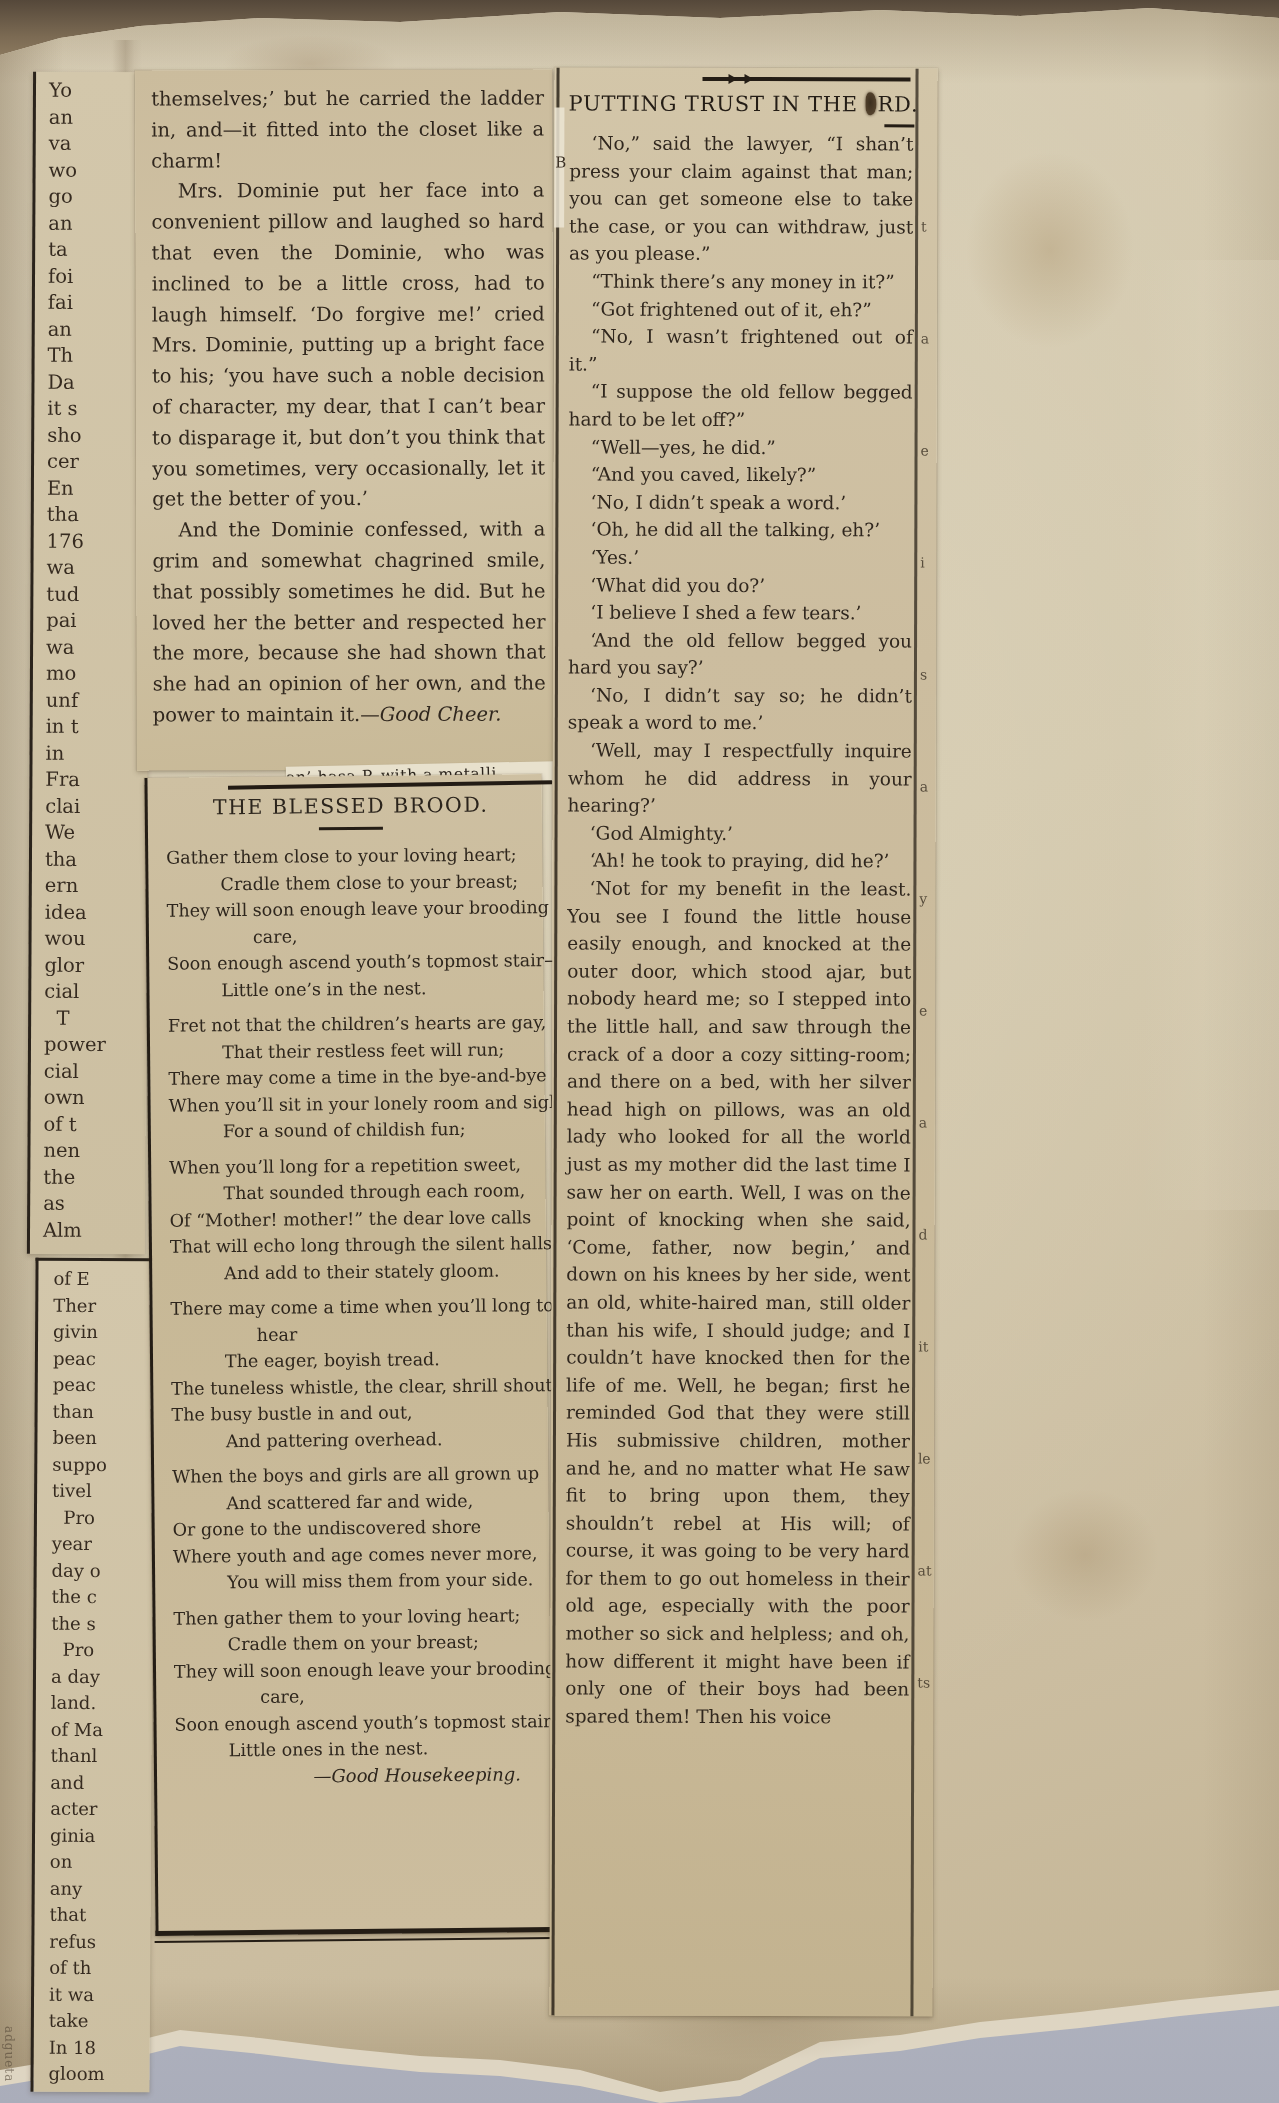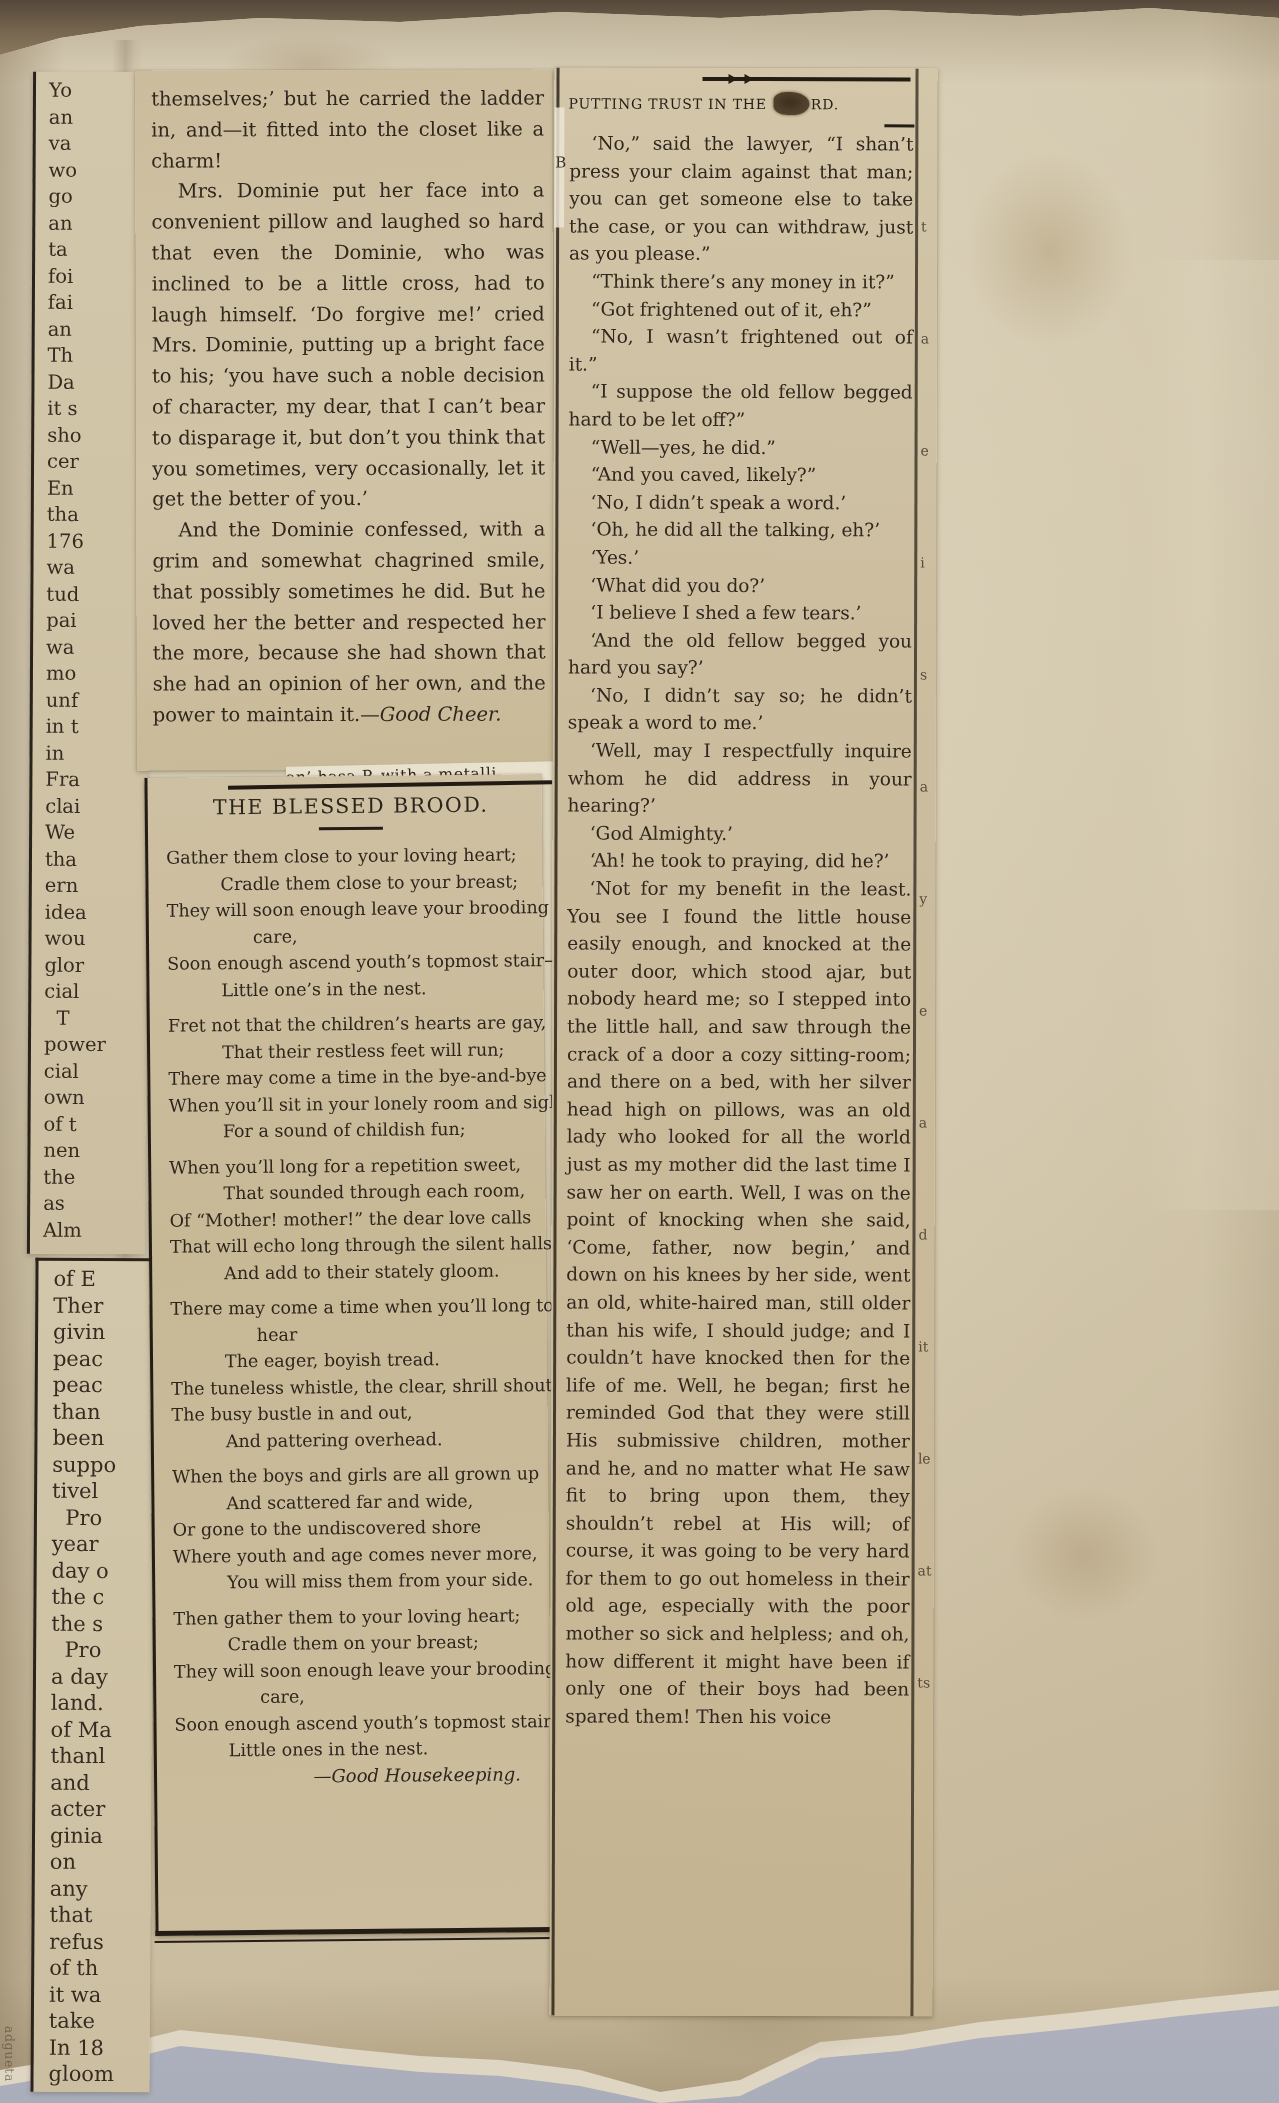--- a/index.html
+++ b/index.html
@@ -33,21 +33,21 @@
   .s5{left:540px;top:1950px;width:440px;height:130px;background:radial-gradient(50% 50% at 50% 50%,rgba(118,96,66,.20),rgba(118,96,66,0) 70%);}
   .s6{left:1140px;top:260px;width:150px;height:950px;background:linear-gradient(90deg,rgba(255,250,235,0),rgba(255,250,235,.16));}
   
   .clip{position:absolute;box-shadow:0 2px 5px rgba(70,55,35,.35),0 0 0 1px rgba(95,75,50,.10);color:#30271e;}
   
   .strip{position:absolute;border-left:3px solid #2a231b;overflow:hidden;
          background:linear-gradient(180deg,#d3c7ab,#ccbfa1);box-shadow:0 2px 5px rgba(70,55,35,.3);}
   .strip1{left:30px;top:72px;width:102px;height:1176px;padding:6px 0 0 13px;transform:rotate(.3deg);}
   .strip2{left:33px;top:1258px;width:101px;height:826px;padding:5px 0 0 15px;border-top:3px solid #2a231b;transform:rotate(.35deg);}
   .frag-line{white-space:pre;font-size:19.5px;line-height:26.5px;color:#362b20;}
-  .strip2 .frag-line{font-size:21px;}
+  .strip2 .frag-line{font-size:18px;}
   
   .dominie{left:136px;top:70px;width:417px;height:700px;padding:14px 8px 0 16px;box-sizing:border-box;
            background:linear-gradient(175deg,#cbbc9d 0%,#d1c4a7 55%,#c8b997 100%);transform:rotate(-.15deg);overflow:hidden;}
   .para{margin:0;text-indent:1.35em;text-align:justify;font-size:19.5px;line-height:30.8px;}
   .noindent{text-indent:0;}
   .attr-inline{}
   
   .sliver-line{position:absolute;left:228px;top:783px;width:324px;height:3.5px;background:#221b14;transform:rotate(-1deg);z-index:6;}
   .sliver{position:absolute;left:286px;top:764px;width:268px;height:20px;background:#e8e1cd;overflow:hidden;
           transform:rotate(-1.2deg);z-index:7;box-shadow:0 1px 2px rgba(70,55,35,.35);}
@@ -65,22 +65,22 @@
   .gap{height:9px;}
   .attrline{text-align:right;font-style:italic;font-size:18px;padding-right:24px;white-space:normal;}
   
   .trust{left:552px;top:68px;width:383px;height:1948px;box-sizing:border-box;overflow:hidden;
          background:linear-gradient(183deg,#d3c6a9 0%,#ccbd9f 30%,#c7b795 85%,#c2b28f 100%);transform:rotate(.15deg);}
   .rule-left{position:absolute;left:2px;top:0;width:2.5px;height:100%;background:rgba(38,30,21,.82);}
   .rule-right{position:absolute;left:361px;top:0;width:2.5px;height:100%;background:rgba(38,30,21,.72);}
   .trust-toprule{position:absolute;left:148px;top:9px;width:208px;height:3.5px;background:#241d15;}
   .tick{position:absolute;top:-3.5px;width:0;height:0;border-top:5px solid transparent;border-bottom:5px solid transparent;border-left:9px solid #241d15;}
   .t1{left:26px;}.t2{left:42px;}
-  .trust-title{position:absolute;left:14px;top:24px;width:350px;display:flex;align-items:center;
-               font-size:14px;letter-spacing:.8px;color:#241d16;white-space:nowrap;}
+  .trust-title{position:absolute;left:14px;top:24px;width:350px;display:flex;align-items:flex-start;
+               font-size:21px;letter-spacing:.8px;color:#241d16;white-space:nowrap;}
   .blot{display:inline-block;width:36px;height:23px;margin:0 1px 0 7px;
         background:radial-gradient(60% 60% at 45% 45%,#3c2f1f,#57452f);border-radius:40% 60% 55% 45%;
         box-shadow:0 0 3px rgba(60,47,31,.8);}
   .trust-underdash{position:absolute;left:330px;top:56px;width:30px;height:3px;background:#241d15;}
   .trust-body{position:absolute;left:15px;top:62px;width:344px;}
   .trust-body .para{font-size:18.5px;line-height:27.6px;text-indent:1.2em;}
   .left-sliver{position:absolute;left:0;top:40px;width:10px;height:120px;background:rgba(236,229,212,.85);}
   .left-sliver span{position:absolute;left:1px;top:46px;font-size:15px;color:#3a2f23;}
   .edge-frags{position:absolute;left:367px;top:150px;width:16px;display:flex;flex-direction:column;gap:96px;
               font-size:14px;color:rgba(50,40,28,.75);overflow:hidden;height:1750px;}

